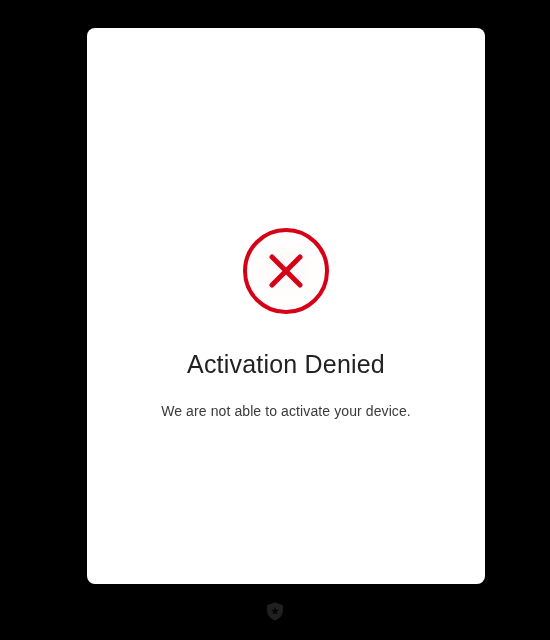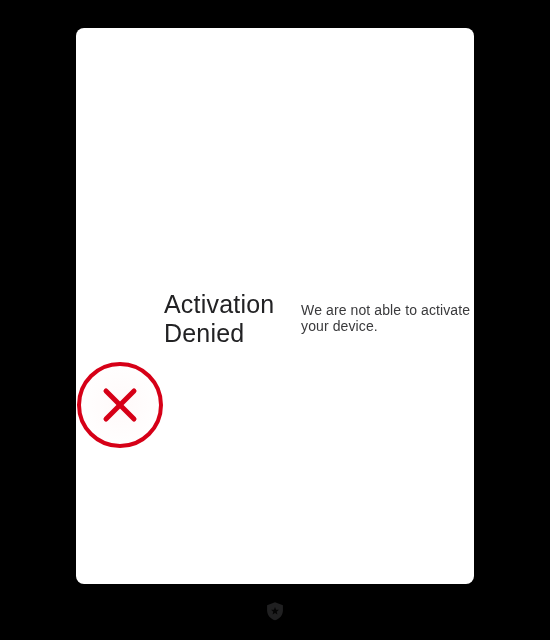--- a/index.html
+++ b/index.html
@@ -13,28 +13,29 @@
       background: #000000;
       font-family: -apple-system, BlinkMacSystemFont, "Segoe UI", Helvetica, Arial, sans-serif;
       display: flex;
       flex-direction: column;
       align-items: center;
       overflow: hidden;
     }
     .card {
       position: absolute;
       top: 28px;
-      left: 76px;
+      left: 87px;
       width: 398px;
       height: 556px;
       background: #ffffff;
       border-radius: 8px;
       display: flex;
-      flex-direction: row;
+      flex-direction: column;
       align-items: center;
+      gap: 8px;
     }
     .icon-wrap {
       margin-top: 198px;
       width: 90px;
       height: 90px;
       border-radius: 50%;
       background: radial-gradient(circle, #fff9f9 0%, #ffffff 70%);
       display: flex;
       align-items: center;
       justify-content: center;
@@ -44,21 +45,21 @@
       height: 88px;
     }
     .title {
       margin-top: 26px;
       font-size: 25px;
       font-weight: 400;
       color: #222224;
       letter-spacing: 0.2px;
     }
     .message {
-      margin-top: 24px;
+      margin-top: 16px;
       font-size: 14px;
       font-weight: 400;
       color: #3a3a3c;
       letter-spacing: 0.1px;
     }
     .badge-wrap {
       position: absolute;
       bottom: 18px;
       left: 50%;
       transform: translateX(-50%);

